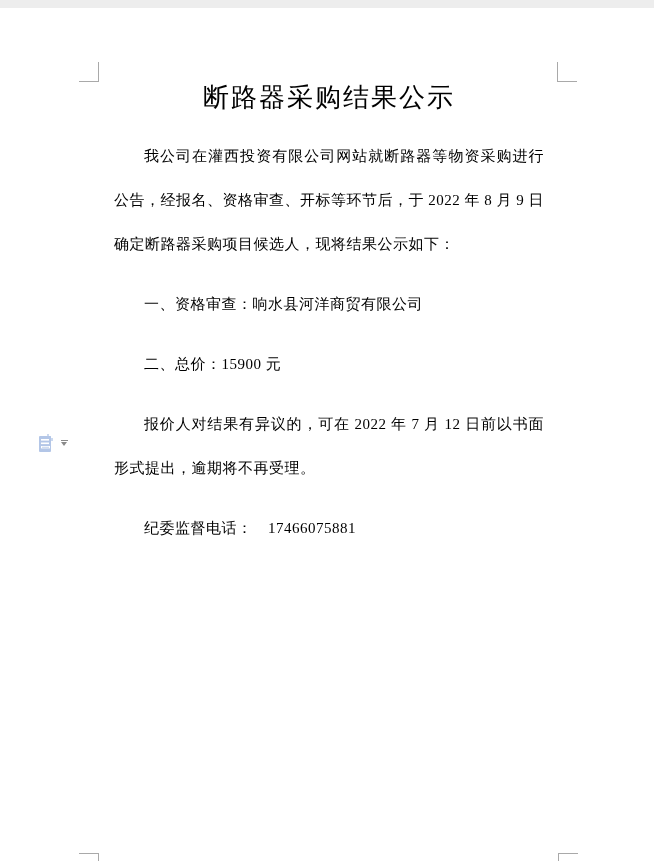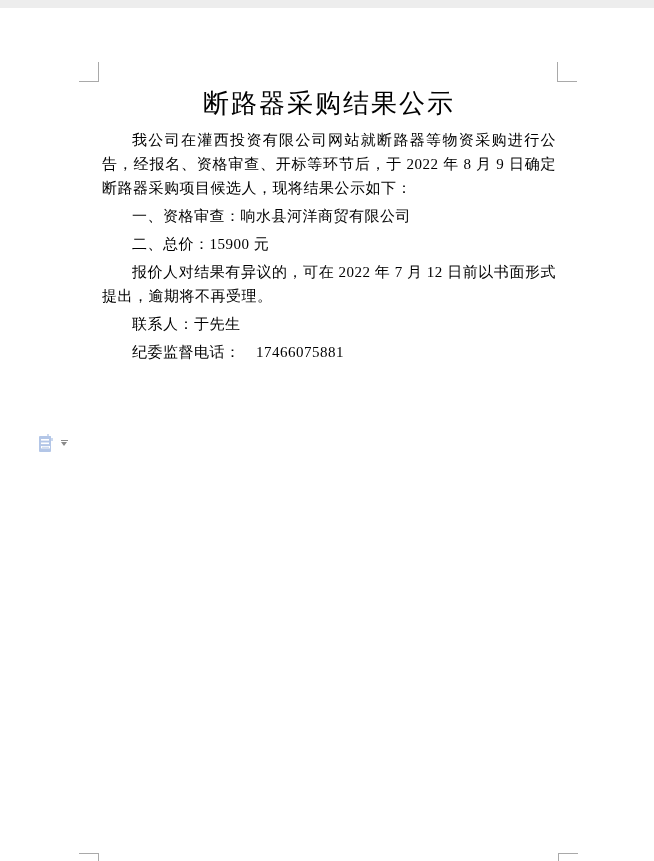--- a/index.html
+++ b/index.html
@@ -40,36 +40,36 @@
     border-top: 1px solid #a9a9a9;
   }
   .crop-br {
     left: 558px; top: 853px; width: 19px; height: 8px;
     border-left: 1px solid #a9a9a9;
     border-top: 1px solid #a9a9a9;
   }
   .content {
     position: absolute;
     left: 98px;
-    top: 84px;
+    top: 78px;
     width: 462px;
   }
   .doc-title {
     margin: 0;
     font-size: 26px;
     font-weight: normal;
     line-height: 40px;
     letter-spacing: 2px;
     text-align: center;
     white-space: nowrap;
   }
   .doc-para {
-    margin: 4px;
+    margin: 16px;
     font-size: 15px;
-    line-height: 24px;
+    line-height: 44px;
     text-align: justify;
     text-align-last: left;
     text-indent: 2em;
     letter-spacing: 0.5px;
   }
   
   .paste-btn {
     position: absolute;
     left: 38px;
     top: 430px;
@@ -111,21 +111,20 @@
   <div class="crop crop-bl"></div>
   <div class="crop crop-br"></div>
 
   <div class="content">
     <h1 class="doc-title">断路器采购结果公示</h1>
 
     <p class="doc-para">我公司在灌西投资有限公司网站就断路器等物资采购进行公告，经报名、资格审查、开标等环节后，于 2022 年 8 月 9 日确定断路器采购项目候选人，现将结果公示如下：</p>
     <p class="doc-para">一、资格审查：响水县河洋商贸有限公司</p>
     <p class="doc-para">二、总价：15900 元</p>
     <p class="doc-para">报价人对结果有异议的，可在 2022 年 7 月 12 日前以书面形式提出，逾期将不再受理。</p>
-    <p class="doc-para">联系人：于先生</p>
     <p class="doc-para">纪委监督电话：　17466075881</p>
   </div>
 
   <div class="paste-btn">
     <span>
       <svg class="paste-icon" width="18" height="20" viewBox="0 0 18 20" aria-hidden="true">
 
         <polygon points="9,1 11,1 11,3 13,3 13,5 15,5 15,8 9,8" fill="#ccd9ef"></polygon>
 
         <rect x="1" y="3" width="12" height="16" rx="1" fill="#b3c6e7"></rect>

